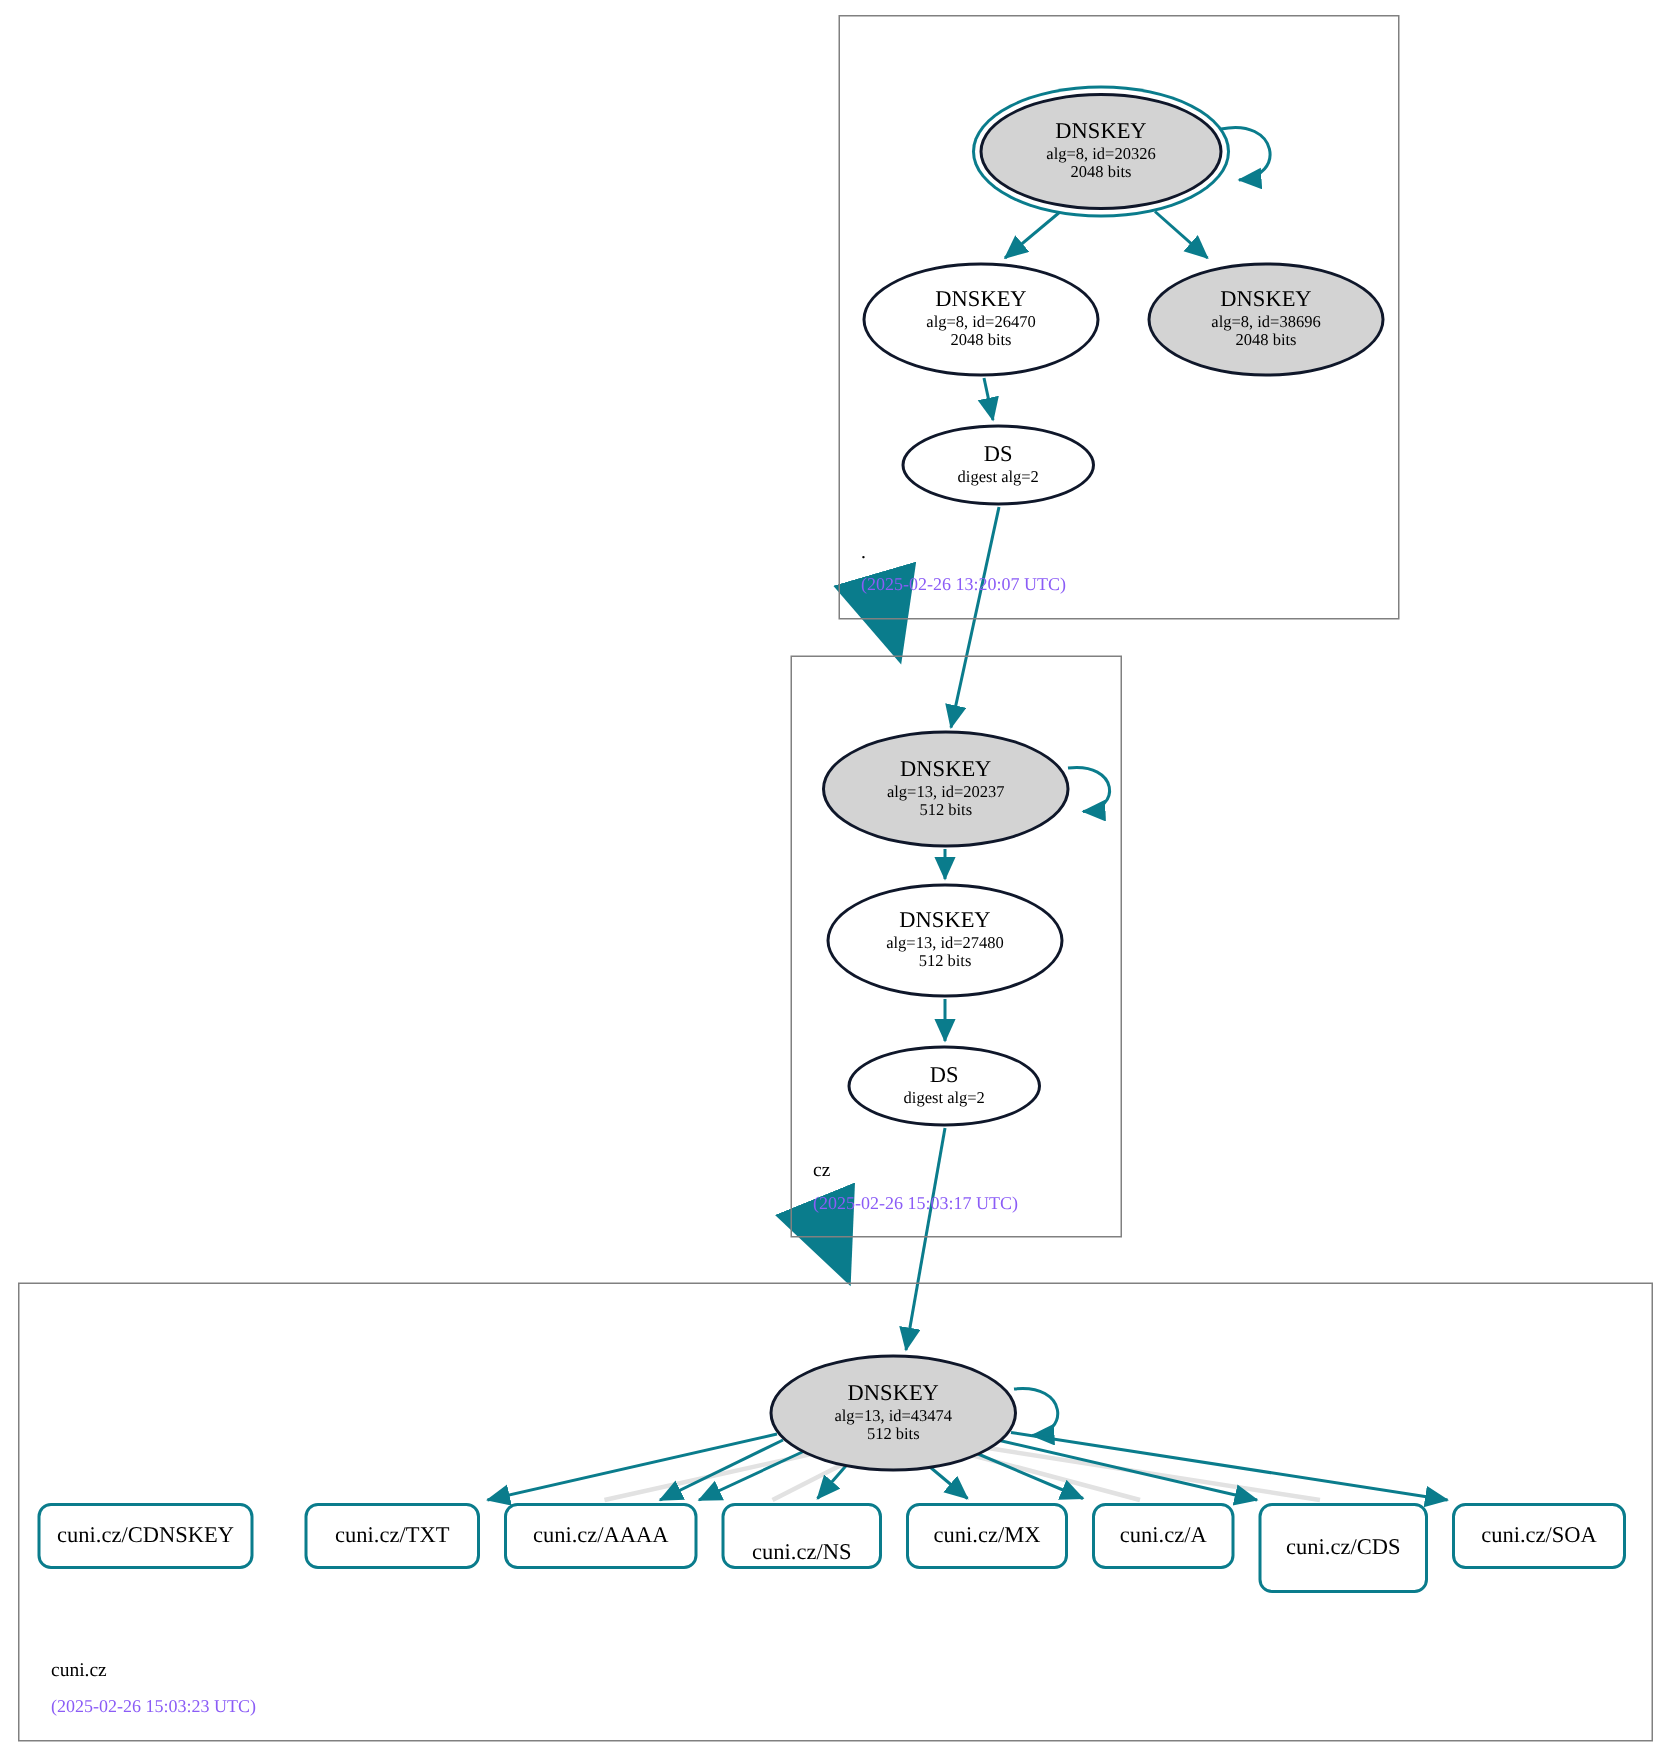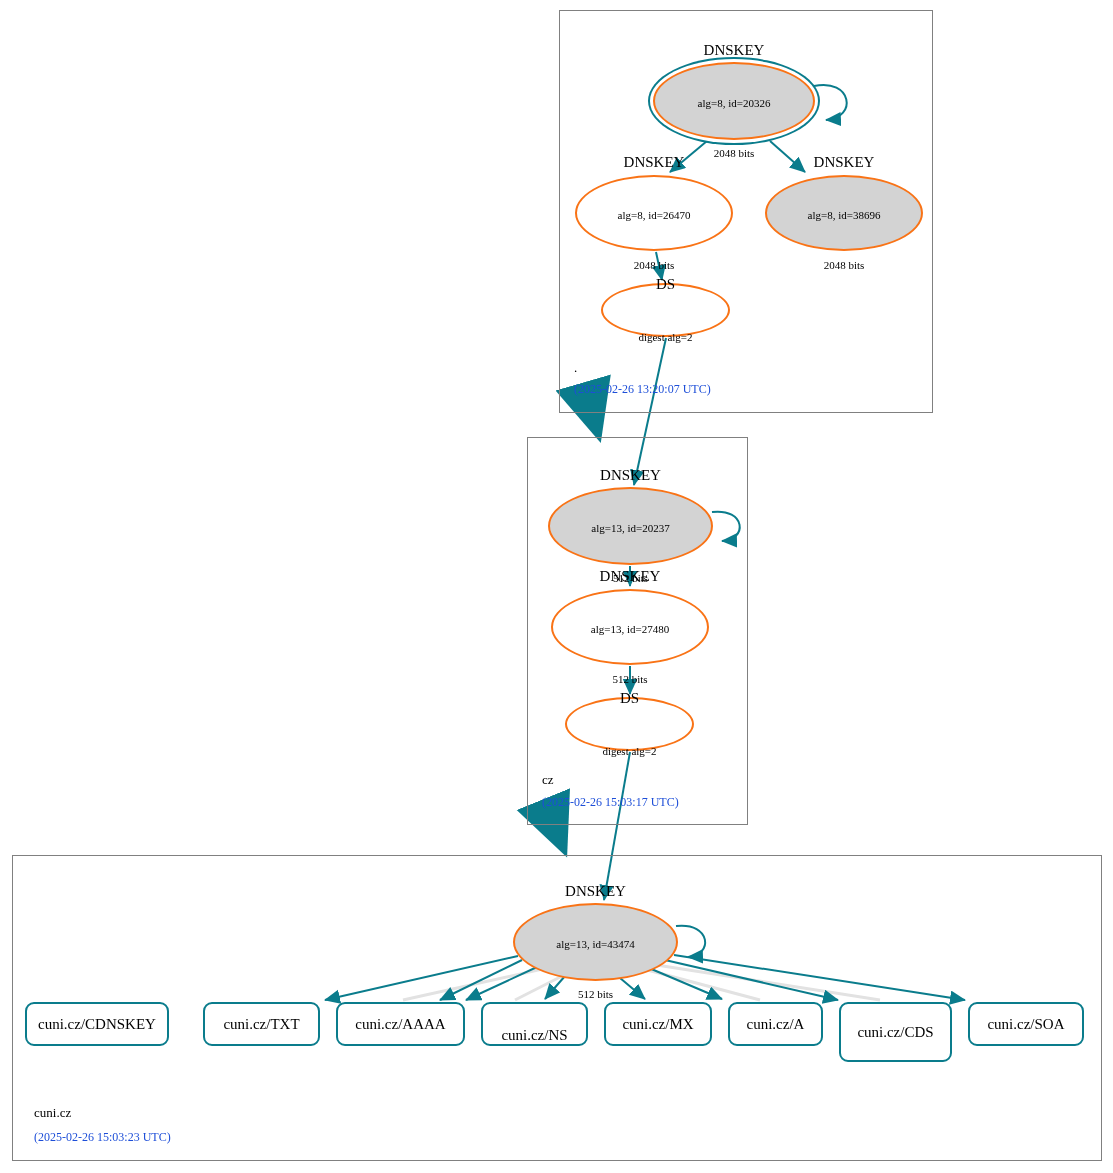--- a/index.html
+++ b/index.html
@@ -28,39 +28,38 @@
   }
   .zone-label {
     position: absolute;
     font-size: 13px;
     color: #000;
     white-space: nowrap;
   }
   .zone-date {
     position: absolute;
     font-size: 12px;
-    color: #1d4ed8;
+    color: #8b5cf6;
     white-space: nowrap;
   }
   .node {
     position: absolute;
     box-sizing: border-box;
     display: flex;
     flex-direction: column;
     align-items: center;
     justify-content: center;
     text-align: center;
     line-height: 1.12;
     color: #000;
   }
   .ellipse {
-    border: 2px solid #f97316;
+    border: 2px solid #0f172a;
     border-radius: 50%;
     background: #ffffff;
-    gap: 38px;
   }
   .ellipse.filled {
     background: #d3d3d3;
   }
   .ellipse.double {
     box-shadow: 0 0 0 3px #ffffff, 0 0 0 5px #0a7c8c;
   }
   .rrset {
     border: 2px solid #0a7c8c;
     border-radius: 9px;

